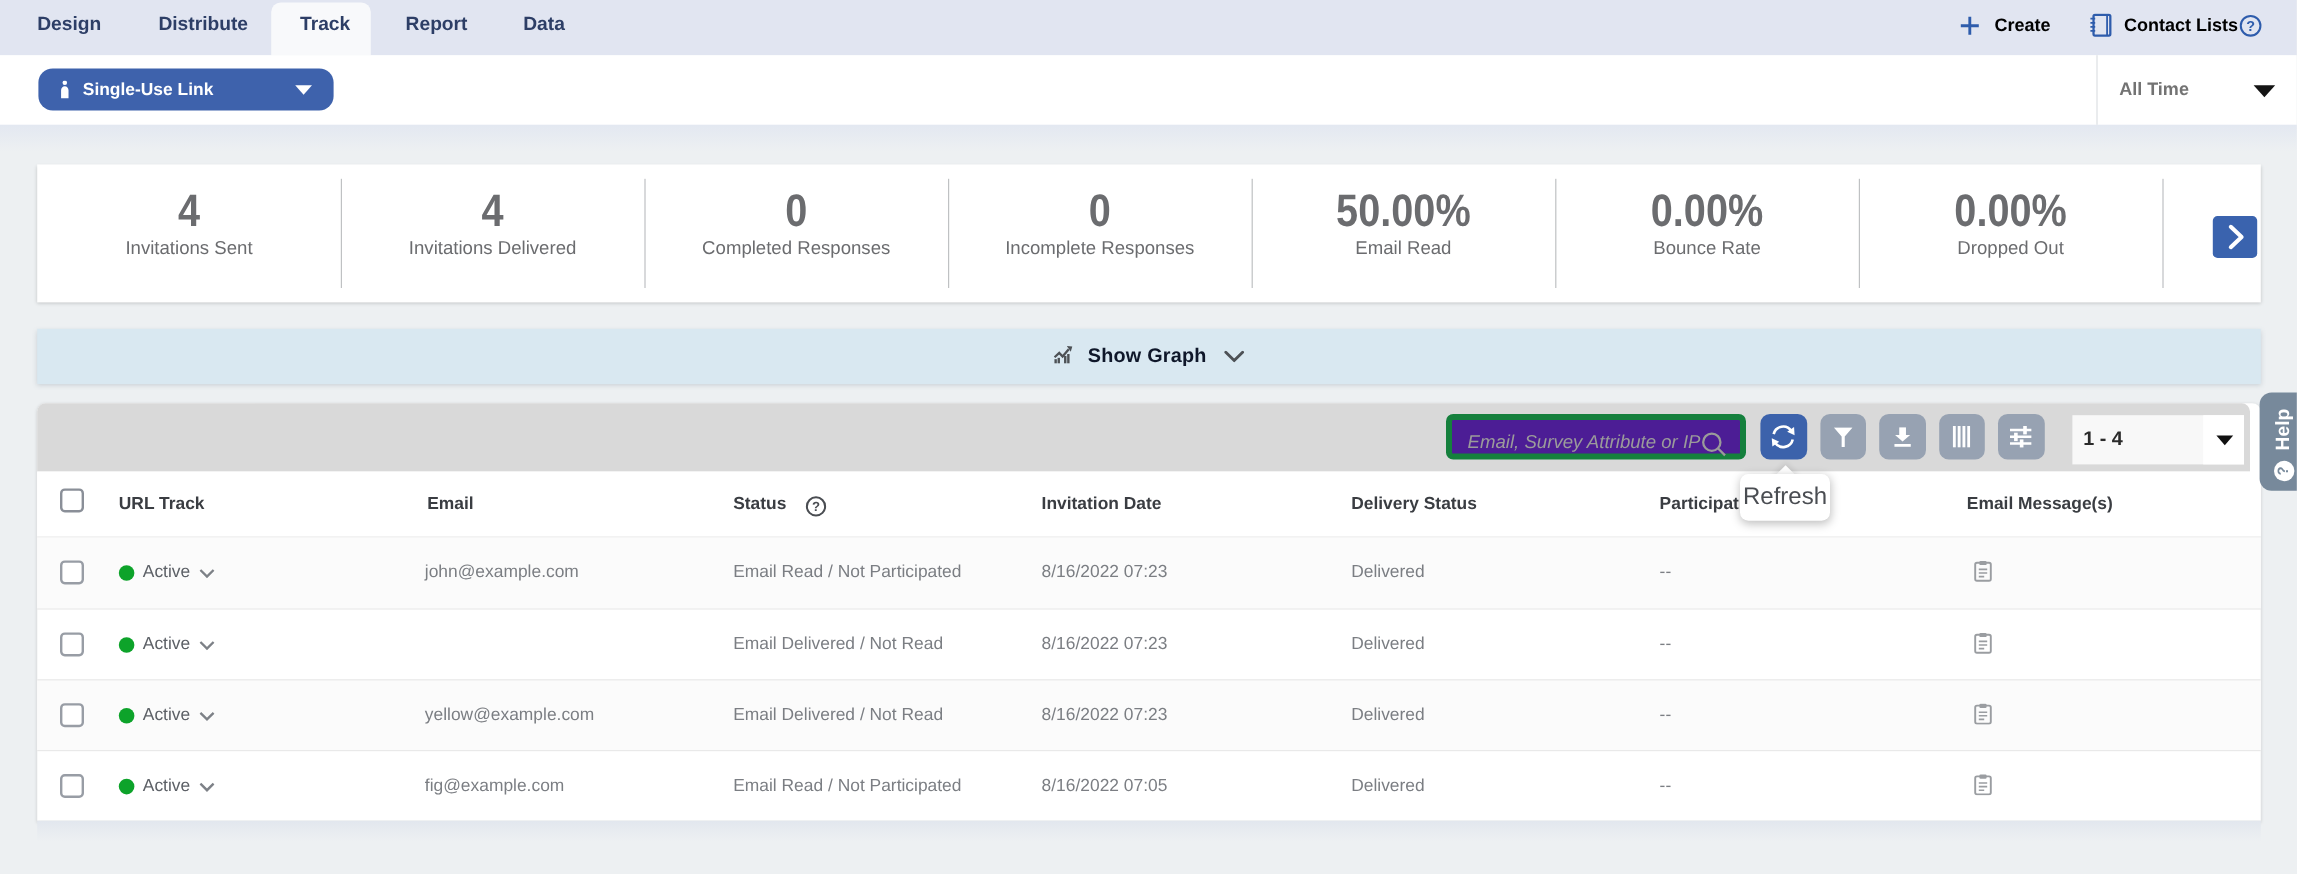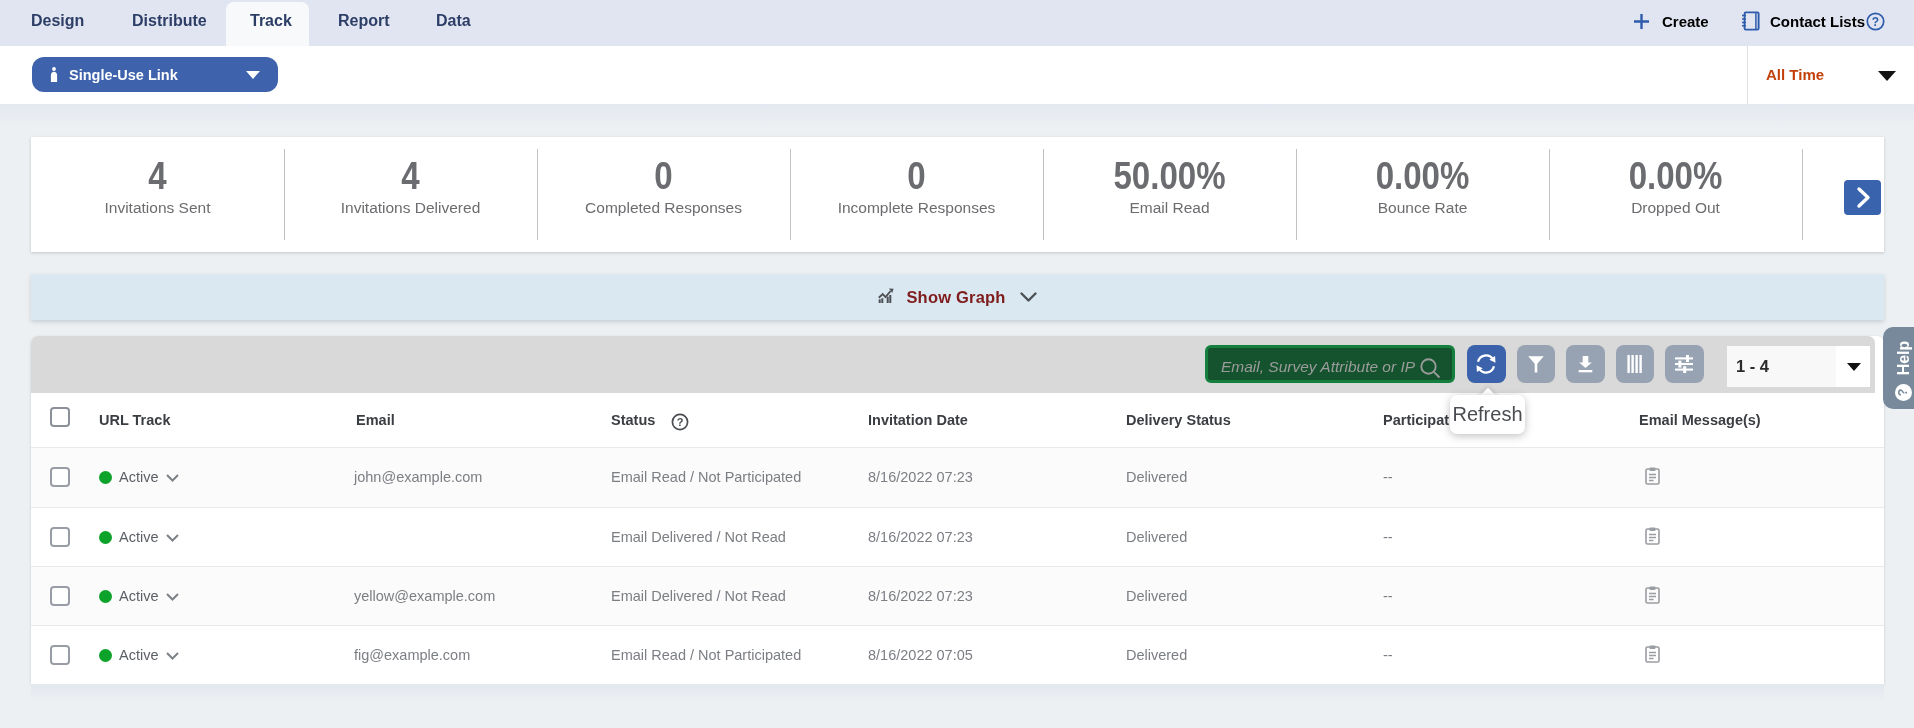--- a/index.html
+++ b/index.html
@@ -16,47 +16,47 @@
   background:#f8f9fb; border-radius:8px 8px 0 0; }
 .navact { position:absolute; top:0; height:42px; display:flex; align-items:center;
   color:#000000; font-size:15px; font-weight:bold; }
 
 
 #subbar { left:0; top:46px; width:1914px; height:58px; background:#ffffff; }
 #sul-btn { position:absolute; left:32px; top:11px; width:246px; height:35px;
   background:#3e62ac; border-radius:12px; color:#fff; display:flex; align-items:center; }
 #subdiv { position:absolute; left:1747px; top:0; width:1px; height:58px; background:#dcdfe3; }
 #alltime { position:absolute; left:1766px; top:0; height:58px; line-height:58px;
-  font-size:15px; font-weight:bold; color:#c2410c; }
+  font-size:15px; font-weight:bold; color:#737373; }
 .caret-dn { width:0; height:0; border-left:7px solid transparent;
   border-right:7px solid transparent; border-top:8px solid #fff; }
 
 
 #statcard { left:31px; top:137px; width:1853px; height:115px; background:#fff;
   box-shadow:0 1px 3px rgba(0,0,0,0.18); }
 .statcell { position:absolute; top:0; height:115px; text-align:center; }
 .statnum { font-size:38px; font-weight:bold; color:#6b6c6f; margin-top:18px; transform:scaleX(.87); }
 .statlbl { font-size:15.5px; color:#6b6c6f; margin-top:1px; }
 .statdiv { position:absolute; top:12px; width:1px; height:91px; background:#bfc1c3; }
 #nextbtn { position:absolute; left:1813px; top:43px; width:37px; height:35px;
   background:#3a63ae; border-radius:4px; }
 
 
 #showgraph { left:31px; top:274px; width:1853px; height:46px; background:#d9e8f1;
   box-shadow:0 2px 4px rgba(90,110,130,0.25);
   display:flex; align-items:center; justify-content:center; }
-#sg-text { font-size:16.5px; font-weight:bold; color:#7f1d1d; letter-spacing:.2px; margin:0 14px 0 12px; }
+#sg-text { font-size:16.5px; font-weight:bold; color:#0f172a; letter-spacing:.2px; margin:0 14px 0 12px; }
 
 
 #tablewrap { left:31px; top:336px; width:1853px; height:348px; background:#fff; border-radius:7px 7px 0 0;
   box-shadow:0 1px 3px rgba(0,0,0,0.15); }
 #toolbar { position:absolute; left:0; top:0; width:1844px; height:57px; background:#d9d9d9;
   border-radius:7px 7px 0 0; }
 #search { position:absolute; left:1174px; top:9px; width:250px; height:38px;
-  background:#14532d; border:3px solid #15803d; border-radius:6px; }
+  background:#4c1d95; border:5px solid #15803d; border-radius:6px; }
 #search-ph { position:absolute; left:13px; top:0; height:38px; line-height:38px;
   font-size:15.5px; font-style:italic; color:#9b9b9b; white-space:nowrap; overflow:hidden; width:195px; }
 .tbtn { position:absolute; top:9px; width:38.5px; height:38px; border-radius:8px;
   background:#97a2b2; display:flex; align-items:center; justify-content:center; }
 #pagesel { position:absolute; left:1696px; top:10px; width:143px; height:41px;
   background:#f8f8f8; }
 #pagesel span { position:absolute; left:9px; top:0; height:41px; line-height:41px;
   font-size:16.5px; font-weight:bold; color:#2b2b2b; }
 #pagesel .bk { position:absolute; right:9px; top:17px; width:0; height:0;
   border-left:7px solid transparent; border-right:7px solid transparent;

